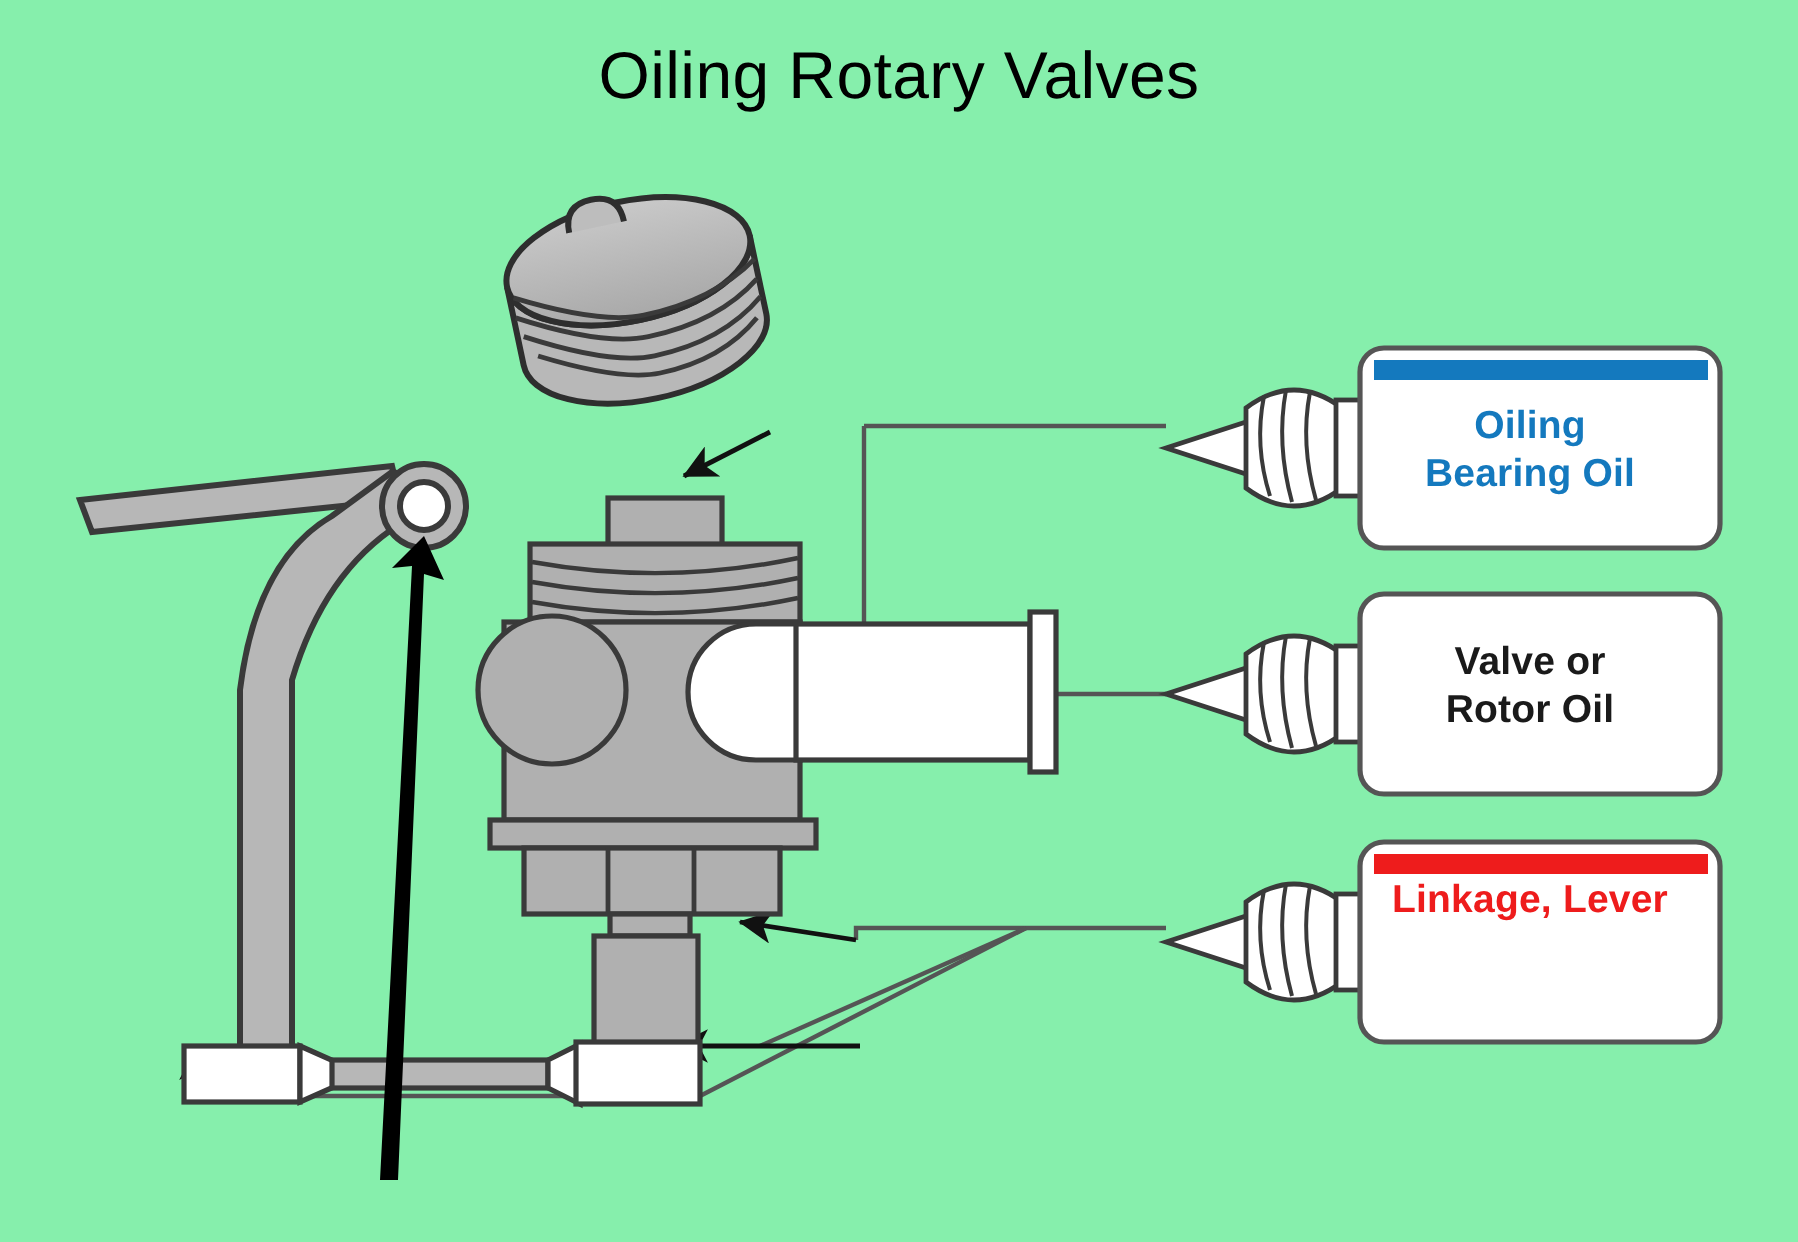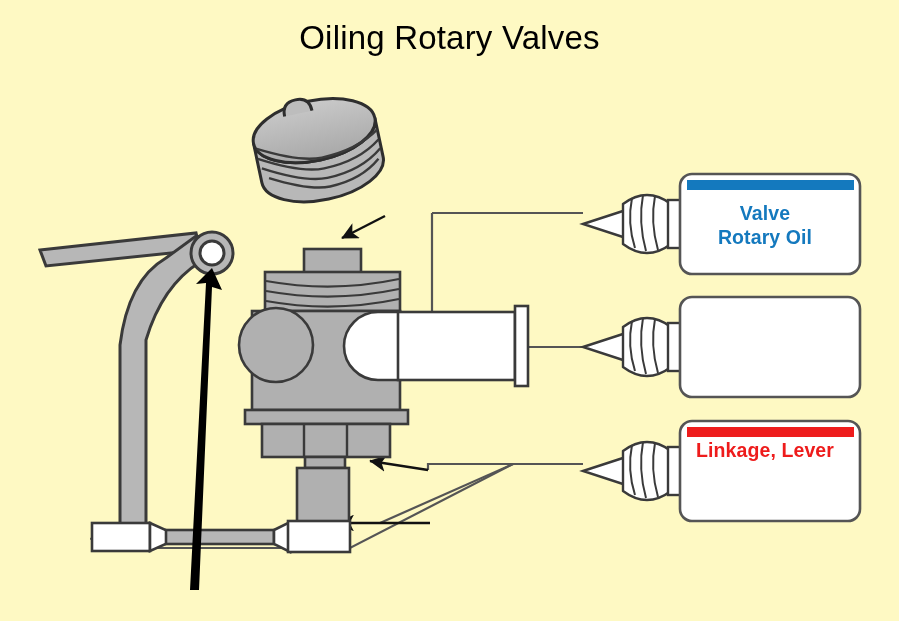--- a/index.html
+++ b/index.html
@@ -11,21 +11,21 @@
     width: 899px;
     height: 621px;
     font-family: "Liberation Sans", sans-serif;
     position: relative;
     overflow: hidden;
   }
   #stage {
     position: relative;
     width: 899px;
     height: 621px;
-    background: #fef9c3;
+    background: #86efac;
   }
   #title {
     position: absolute;
     left: 0;
     top: 18px;
     width: 899px;
     text-align: center;
     font-size: 33px;
     font-weight: 400;
     color: #000000;
@@ -215,22 +215,26 @@
         <path d="M 655 443 q -5 26 3 54"></path>
       </g>
       <rect x="668" y="447" width="16" height="48" fill="#FFFFFF" stroke="#3A3A3A" stroke-width="2.4"></rect>
       <rect x="680" y="421" width="180" height="100" rx="12" ry="12" fill="#FFFFFF" stroke="#555555" stroke-width="2.6"></rect>
       <rect x="687" y="427" width="167" height="10" fill="#EE1C1C"></rect>
     </g>
 
   </svg>
 
   <div class="bottle-label" id="label-1">
-    <div>Valve</div>
-    <div>Rotary Oil</div>
+    <div>Oiling</div>
+    <div>Bearing Oil</div>
   </div>
 
+  <div class="bottle-label" id="label-2">
+    <div>Valve or</div>
+    <div>Rotor Oil</div>
+  </div>
 
   <div class="bottle-label" id="label-3">
     <div>Linkage, Lever</div>
   </div>
 
 </div>
 
 </body></html>

